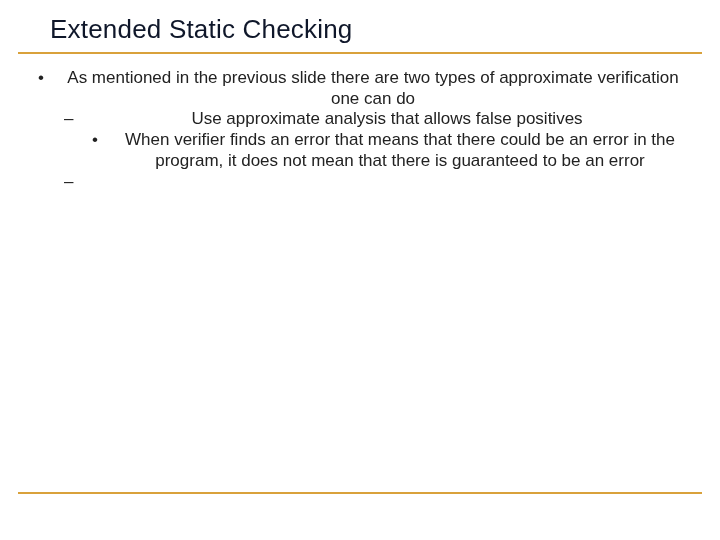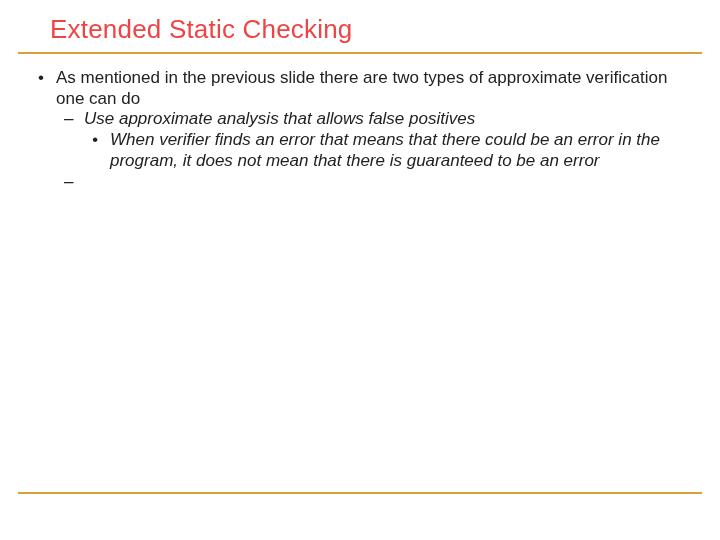--- a/index.html
+++ b/index.html
@@ -17,21 +17,21 @@
     height: 540px;
     box-sizing: border-box;
   }
   .title {
     position: absolute;
     top: 14px;
     left: 50px;
     right: 30px;
     font-size: 26px;
     font-weight: 400;
-    color: #ef4444;
+    color: #0f172a;
     letter-spacing: 0.2px;
   }
   .rule-top {
     position: absolute;
     left: 18px;
     right: 18px;
     height: 0;
     border-top: 2px solid #d9a13b;
   }
   .rule-top.pos1 { top: 52px; }
@@ -46,29 +46,29 @@
   .body {
     position: absolute;
     top: 68px;
     left: 34px;
     right: 30px;
     font-size: 17px;
     line-height: 1.22;
     color: #222;
   }
   ul { list-style: none; margin: 0; padding: 0; }
-  li { position: relative; padding-left: 22px; margin: 0; }
+  li { position: relative; padding-left: 22px; margin: 0; text-align: center; }
   .b1 > li::before {
     content: "•";
     position: absolute;
     left: 4px;
     top: 0;
   }
   .b2 { margin: 0; }
-  .b2 > li { padding-left: 28px; font-style: italic; }
+  .b2 > li { padding-left: 28px; }
   .b2 > li::before {
     content: "–";
     position: absolute;
     left: 8px;
     top: 0;
   }
   .b3 > li { padding-left: 26px; }
   .b3 > li::before {
     content: "•";
     position: absolute;

